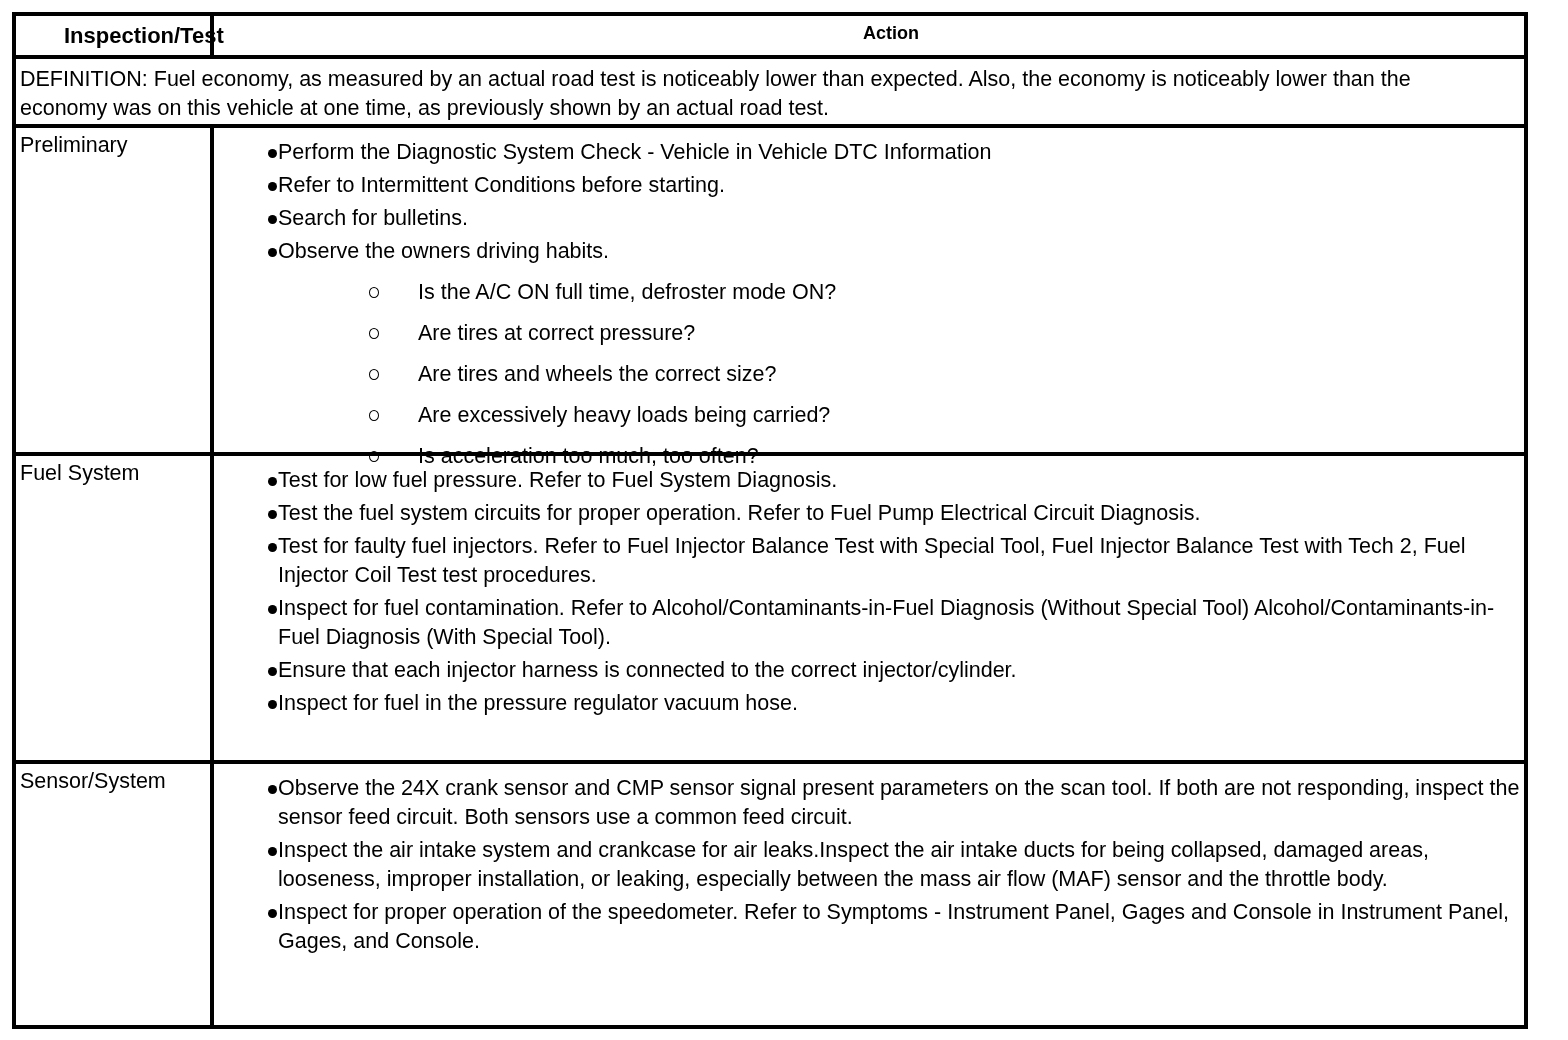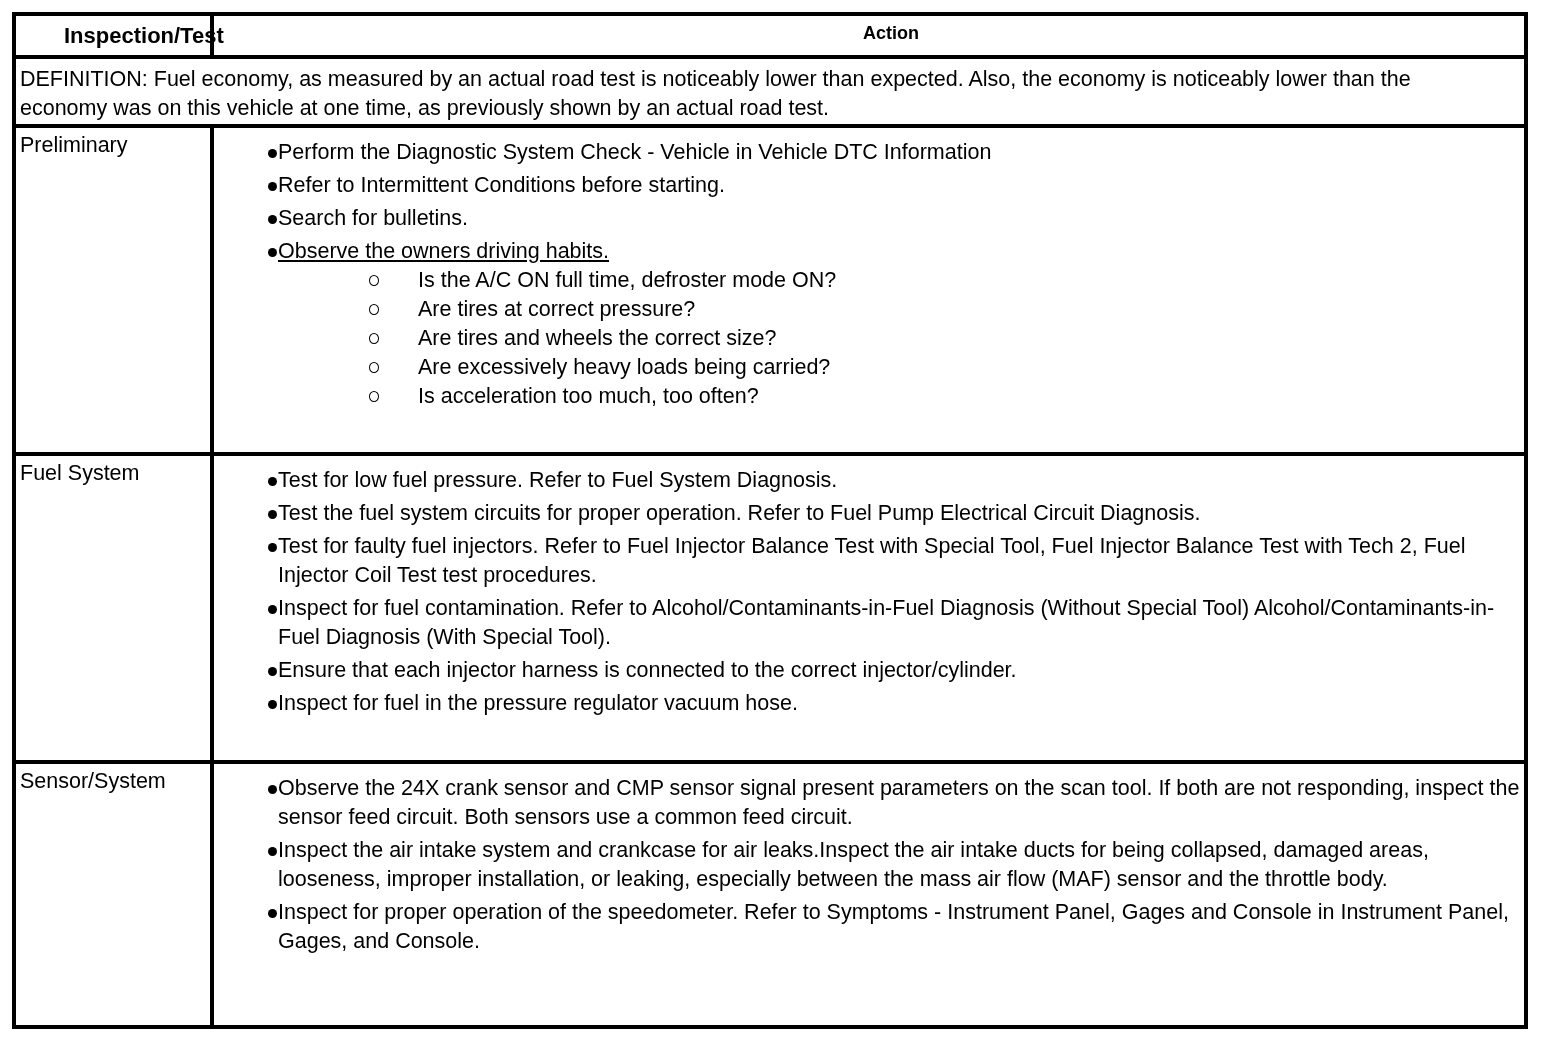--- a/index.html
+++ b/index.html
@@ -10,21 +10,21 @@
   .row { position:absolute; left:0; right:0; box-sizing:border-box; }
   .hline { position:absolute; left:0; right:0; height:4px; background:#000; }
   .vline { position:absolute; width:4px; background:#000; left:194px; }
   .cell-left { position:absolute; left:4px; top:4px; width:186px; line-height:26px; }
   .hdr-left { position:absolute; left:4px; top:7px; font-weight:bold; font-size:22px; }
   .hdr-right { position:absolute; left:198px; right:0; top:7px; text-align:center; font-weight:bold; font-size:18px; }
   .def { position:absolute; left:4px; top:6px; right:40px; line-height:29px; }
   .actions { position:absolute; left:198px; top:10px; right:4px; }
   .item { position:relative; padding-left:64px; line-height:29px; margin-bottom:4px; }
   .bullet { position:absolute; left:54px; top:11px; width:9px; height:9px; border-radius:50%; background:#000; }
-  .sub { position:relative; padding-left:204px; line-height:29px; }
+  .sub { position:relative; padding-left:204px; line-height:29px;margin-top:12px; }
   .subbullet { position:absolute; left:155px; top:9px; width:10px; height:11px; border:1.6px solid #000; border-radius:50%; box-sizing:border-box; }
 </style>
 </head>
 <body>
 
 <div class="tbl">
 
   <div class="row" style="top:0;height:39px;margin-left:44px;">
     <div class="hdr-left">Inspection/Test</div>
     <div class="hdr-right">Action</div>
@@ -38,21 +38,21 @@
 
   <div class="vline" style="top:0;height:39px;"></div>
   <div class="vline" style="top:108px;bottom:0;"></div>
 
   <div class="row" style="top:112px;height:324px;">
     <div class="cell-left">Preliminary</div>
     <div class="actions">
       <div class="item"><span class="bullet"></span><span>Perform the Diagnostic System Check - Vehicle in Vehicle DTC Information</span></div>
       <div class="item"><span class="bullet"></span><span>Refer to Intermittent Conditions before starting.</span></div>
       <div class="item"><span class="bullet"></span><span>Search for bulletins.</span></div>
-      <div class="item" style="margin-bottom:0;text-decoration:underline;"><span class="bullet"></span><span>Observe the owners driving habits.</span></div>
+      <div class="item" style="margin-bottom:0;"><span class="bullet"></span><span>Observe the owners driving habits.</span></div>
       <div class="sub"><span class="subbullet"></span><span>Is the A/C ON full time, defroster mode ON?</span></div>
       <div class="sub"><span class="subbullet"></span><span>Are tires at correct pressure?</span></div>
       <div class="sub"><span class="subbullet"></span><span>Are tires and wheels the correct size?</span></div>
       <div class="sub"><span class="subbullet"></span><span>Are excessively heavy loads being carried?</span></div>
       <div class="sub"><span class="subbullet"></span><span>Is acceleration too much, too often?</span></div>
     </div>
   </div>
   <div class="hline" style="top:436px;"></div>
 
   <div class="row" style="top:440px;height:304px;">

